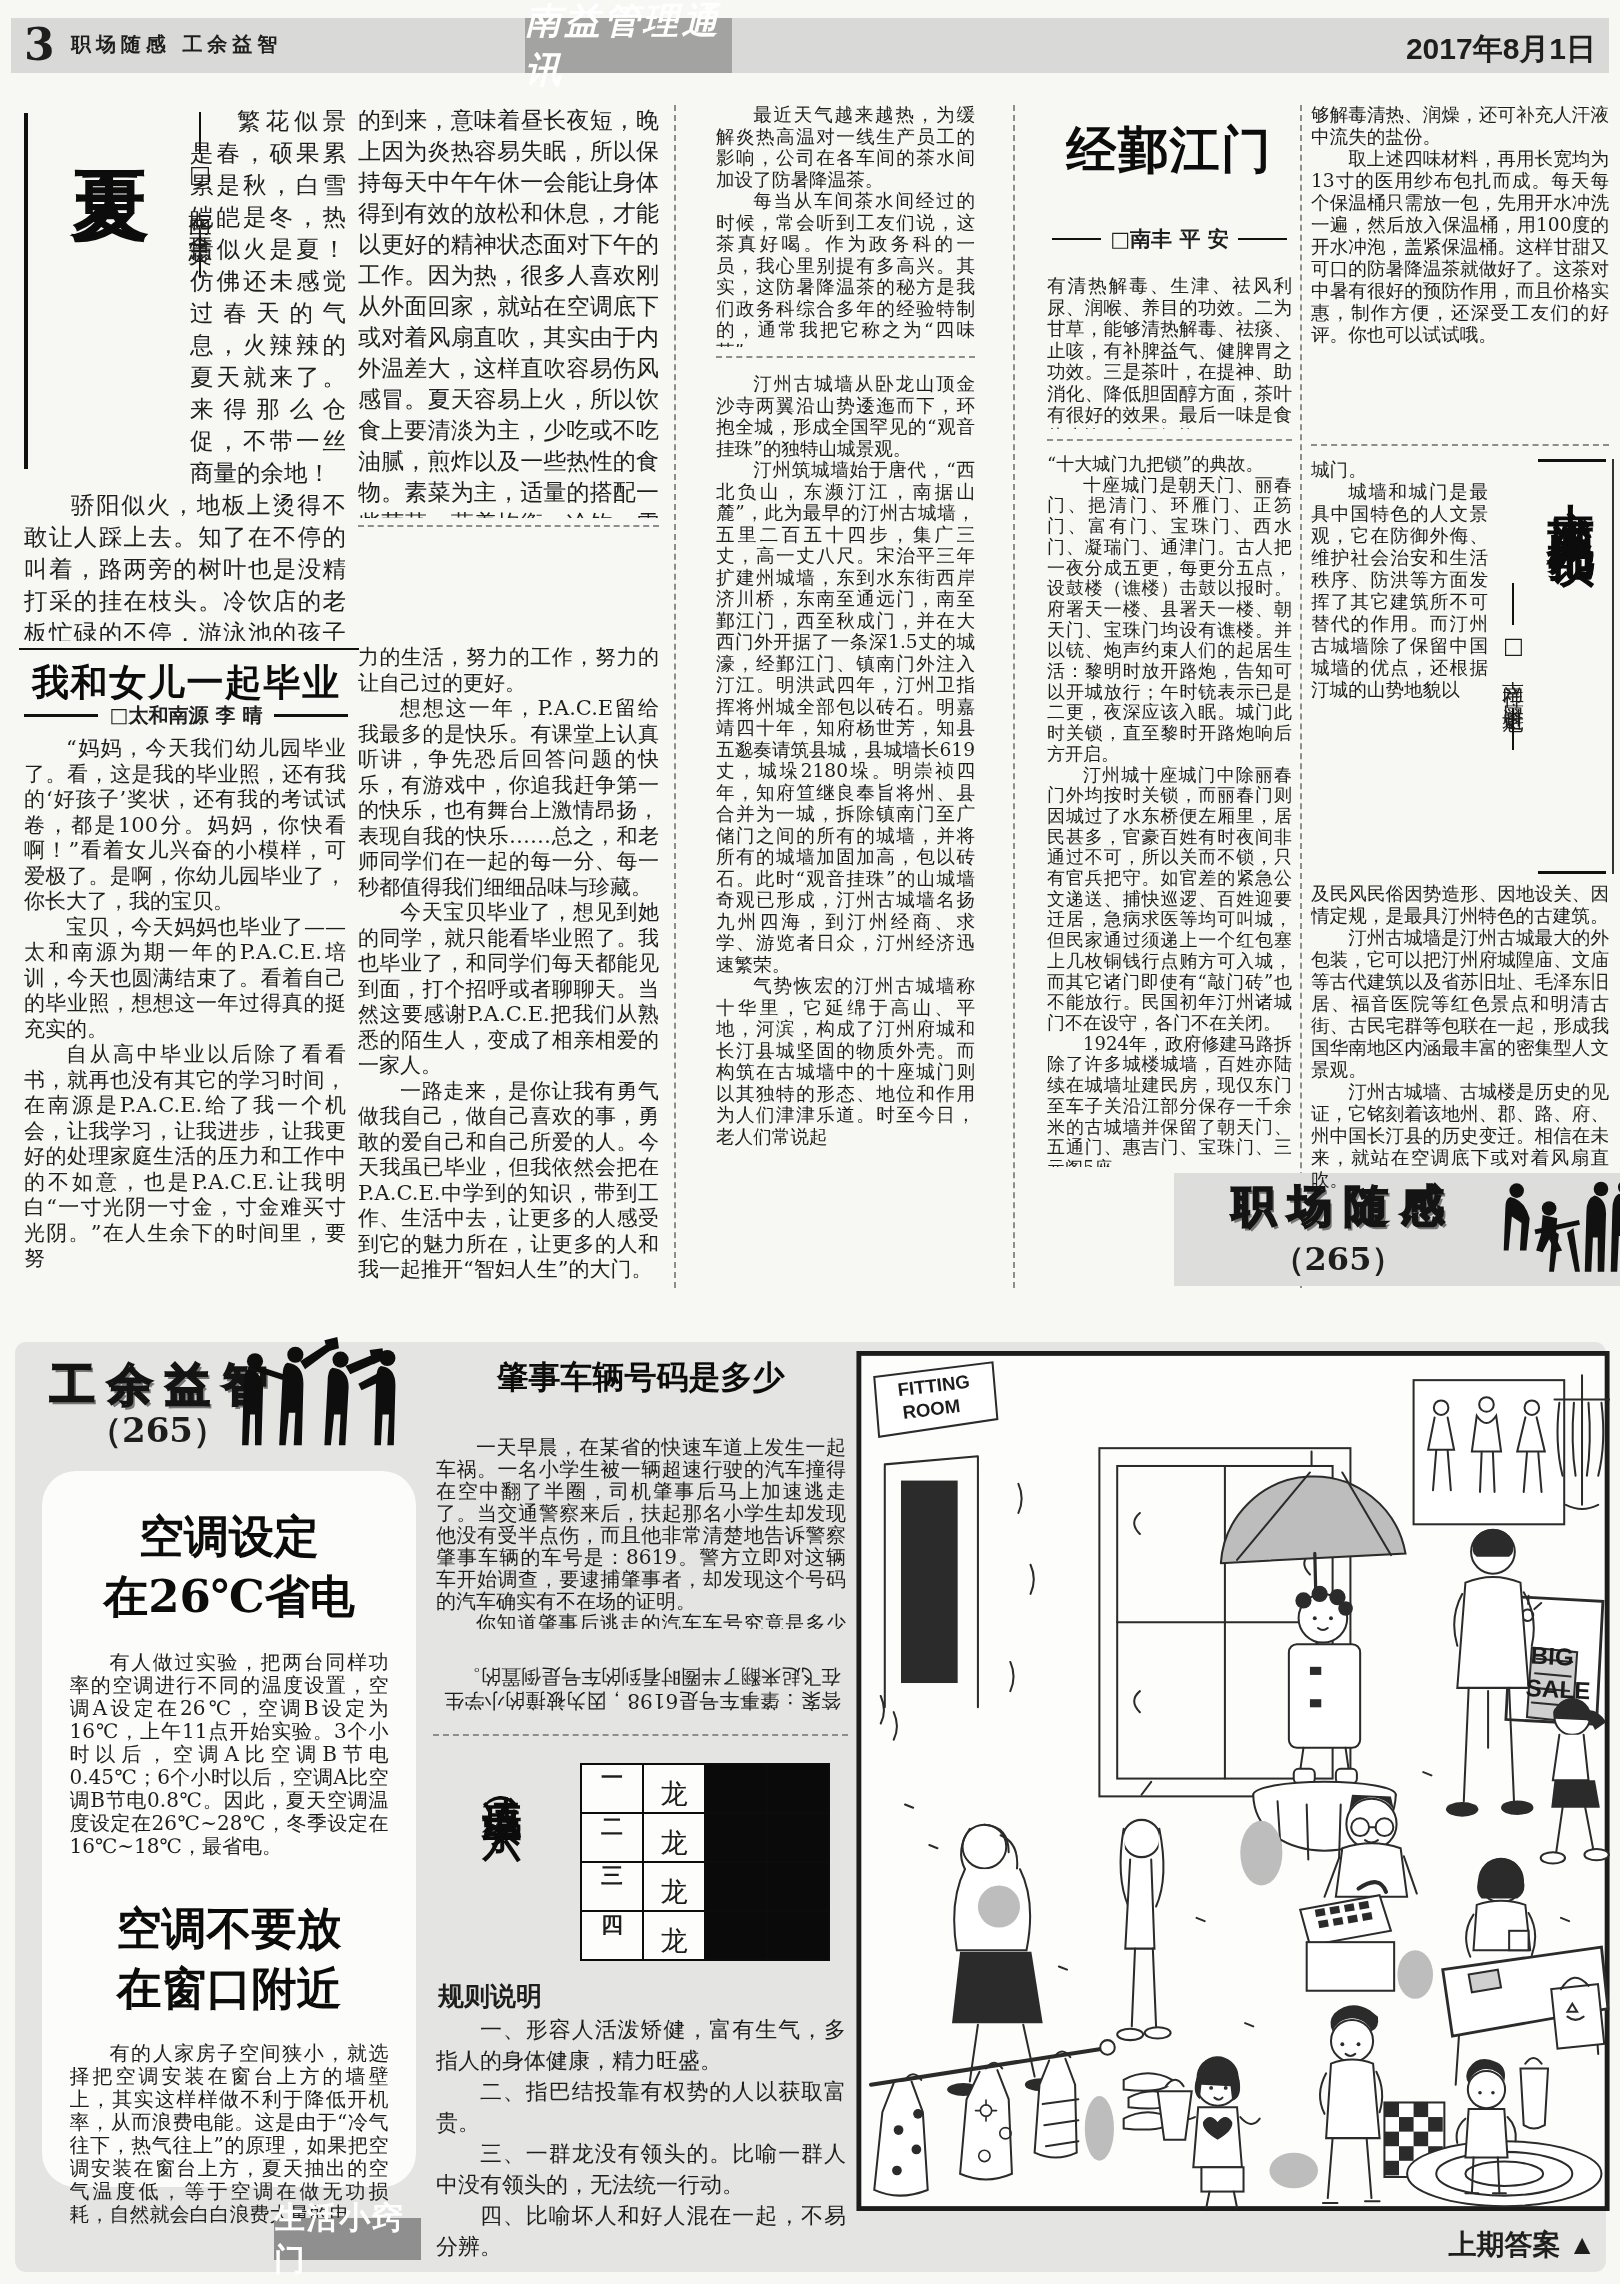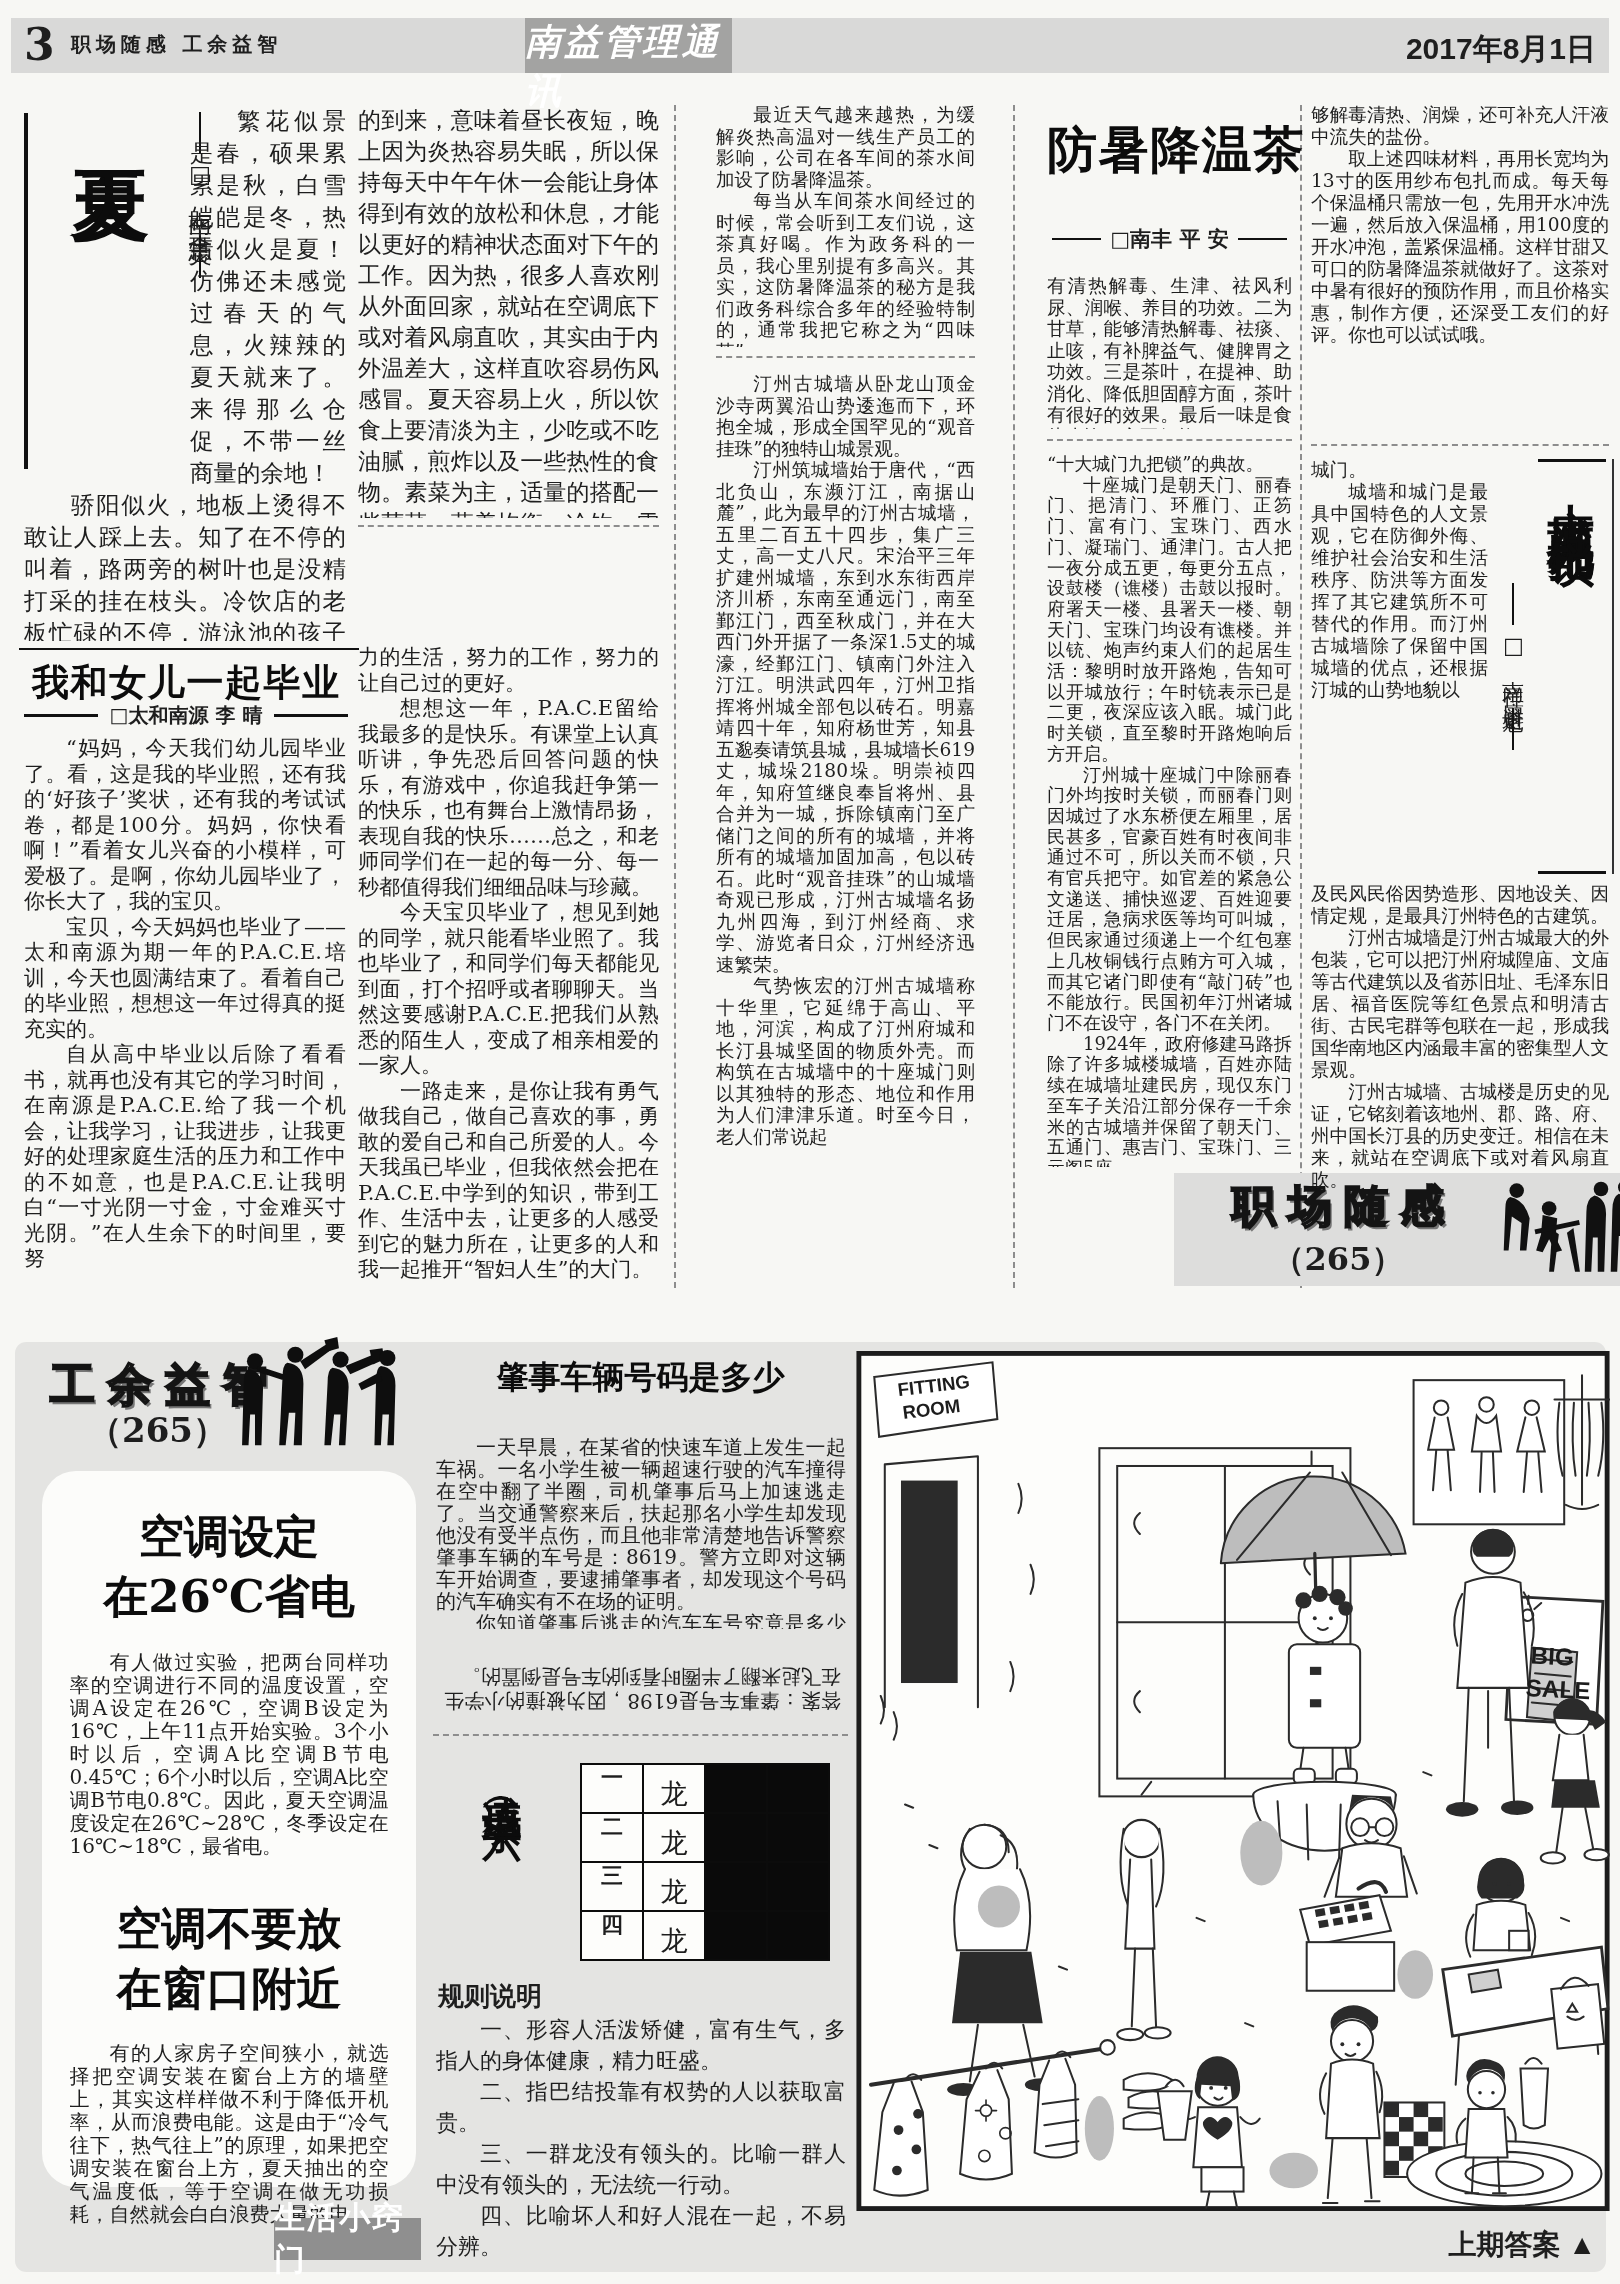--- a/index.html
+++ b/index.html
@@ -13,21 +13,21 @@
   .body-bi{font-size:21px;line-height:25.5px;}
   .body-sm{font-size:18.6px;line-height:21.5px;}
   .body-md{font-size:18px;line-height:20.7px;}
   .body-e{font-size:18.6px;line-height:22px;}
   .clip{overflow:hidden;}
   .vdash{width:0;border-left:2.4px dashed #8d8d8d;}
   .hdash{height:0;border-top:2.4px dashed #8d8d8d;}
   .hsolid{height:0;border-top:2.4px solid #111;}
   
   .band{background:#d9d9d8;}
-  .masthead-box{background:#a3a3a2;display:flex;align-items:flex-start;justify-content:center;}
+  .masthead-box{background:#a3a3a2;display:flex;align-items:center;justify-content:center;}
   .masthead{color:#fff;font-size:36px;font-weight:bold;font-style:italic;letter-spacing:3.2px;}
   
   .xt-block{float:left;width:166px;height:381px;display:flex;}
   .xt-rule{width:5.7px;border-left:2.4px solid #111;border-right:2.4px solid #111;height:356px;margin-top:8px;}
   .xt-chars{font-size:78px;font-weight:bold;line-height:1.75;margin:3.2px 4.9px 0 14.6px;}
   .xt-author-wrap{display:flex;flex-direction:column;align-items:center;margin-top:6.5px;}
   .vbar{width:2.4px;height:42px;background:#111;}
   .v-text{writing-mode:vertical-rl;letter-spacing:4.9px;}
   .author-line{display:flex;align-items:center;}
   .author-line .rule{flex:1;height:2.4px;background:#111;}
@@ -111,21 +111,21 @@
     <p>每当从车间茶水间经过的时候，常会听到工友们说，这茶真好喝。作为政务科的一员，我心里别提有多高兴。其实，这防暑降温茶的秘方是我们政务科综合多年的经验特制的，通常我把它称之为“四味茶”。</p>
 
   </div>
   <div class="abs hdash" style="left:716px;top:356px;width:259px;"></div>
   <div class="abs clip just body-sm" style="left:716px;top:373px;width:259px;height:920px;">
     <p>汀州古城墙从卧龙山顶金沙寺两翼沿山势逶迤而下，环抱全城，形成全国罕见的“观音挂珠”的独特山城景观。</p>
     <p>汀州筑城墙始于唐代，“西北负山，东濒汀江，南据山麓”，此为最早的汀州古城墙，五里二百五十四步，集广三丈，高一丈八尺。宋治平三年扩建州城墙，东到水东街西岸济川桥，东南至通远门，南至鄞江门，西至秋成门，并在大西门外开据了一条深1.5丈的城濠，经鄞江门、镇南门外注入汀江。明洪武四年，汀州卫指挥将州城全部包以砖石。明嘉靖四十年，知府杨世芳，知县五邈奏请筑县城，县城墙长619丈，城垛2180垛。明崇祯四年，知府笪继良奉旨将州、县合并为一城，拆除镇南门至广储门之间的所有的城墙，并将所有的城墙加固加高，包以砖石。此时“观音挂珠”的山城墙奇观已形成，汀州古城墙名扬九州四海，到汀州经商、求学、游览者日众，汀州经济迅速繁荣。</p>
     <p>气势恢宏的汀州古城墙称十华里，它延绵于高山、平地，河滨，构成了汀州府城和长汀县城坚固的物质外壳。而构筑在古城墙中的十座城门则以其独特的形态、地位和作用为人们津津乐道。时至今日，老人们常说起</p>
   </div>
 
-  <div class="abs headline" style="left:1047px;top:117px;width:245px;text-align:center;font-size:50px;letter-spacing:1.6px;white-space:nowrap;">防暑降温茶</div>
+  <div class="abs headline" style="left:1047px;top:117px;width:245px;text-align:center;font-size:50px;letter-spacing:1.6px;white-space:nowrap;">经鄞江门</div>
   <div class="abs author-line" style="left:1052px;top:225px;width:235px;">
     <div class="rule"></div>
     <div style="padding:0 9.7px;font-size:21px;font-weight:bold;">□南丰   平   安</div>
     <div class="rule"></div>
   </div>
   <div class="abs clip just body-sm" style="left:1047px;top:275px;width:245px;height:154px;">
     <p class="ni">有清热解毒、生津、祛风利尿、润喉、养目的功效。二为甘草，能够清热解毒、祛痰、止咳，有补脾益气、健脾胃之功效。三是茶叶，在提神、助消化、降低胆固醇方面，茶叶有很好的效果。最后一味是食盐少许，它不但能</p>
   </div>
   <div class="abs hdash" style="left:1047px;top:439px;width:245px;"></div>
   <div class="abs clip just body-md" style="left:1047px;top:454px;width:245px;height:713px;">

